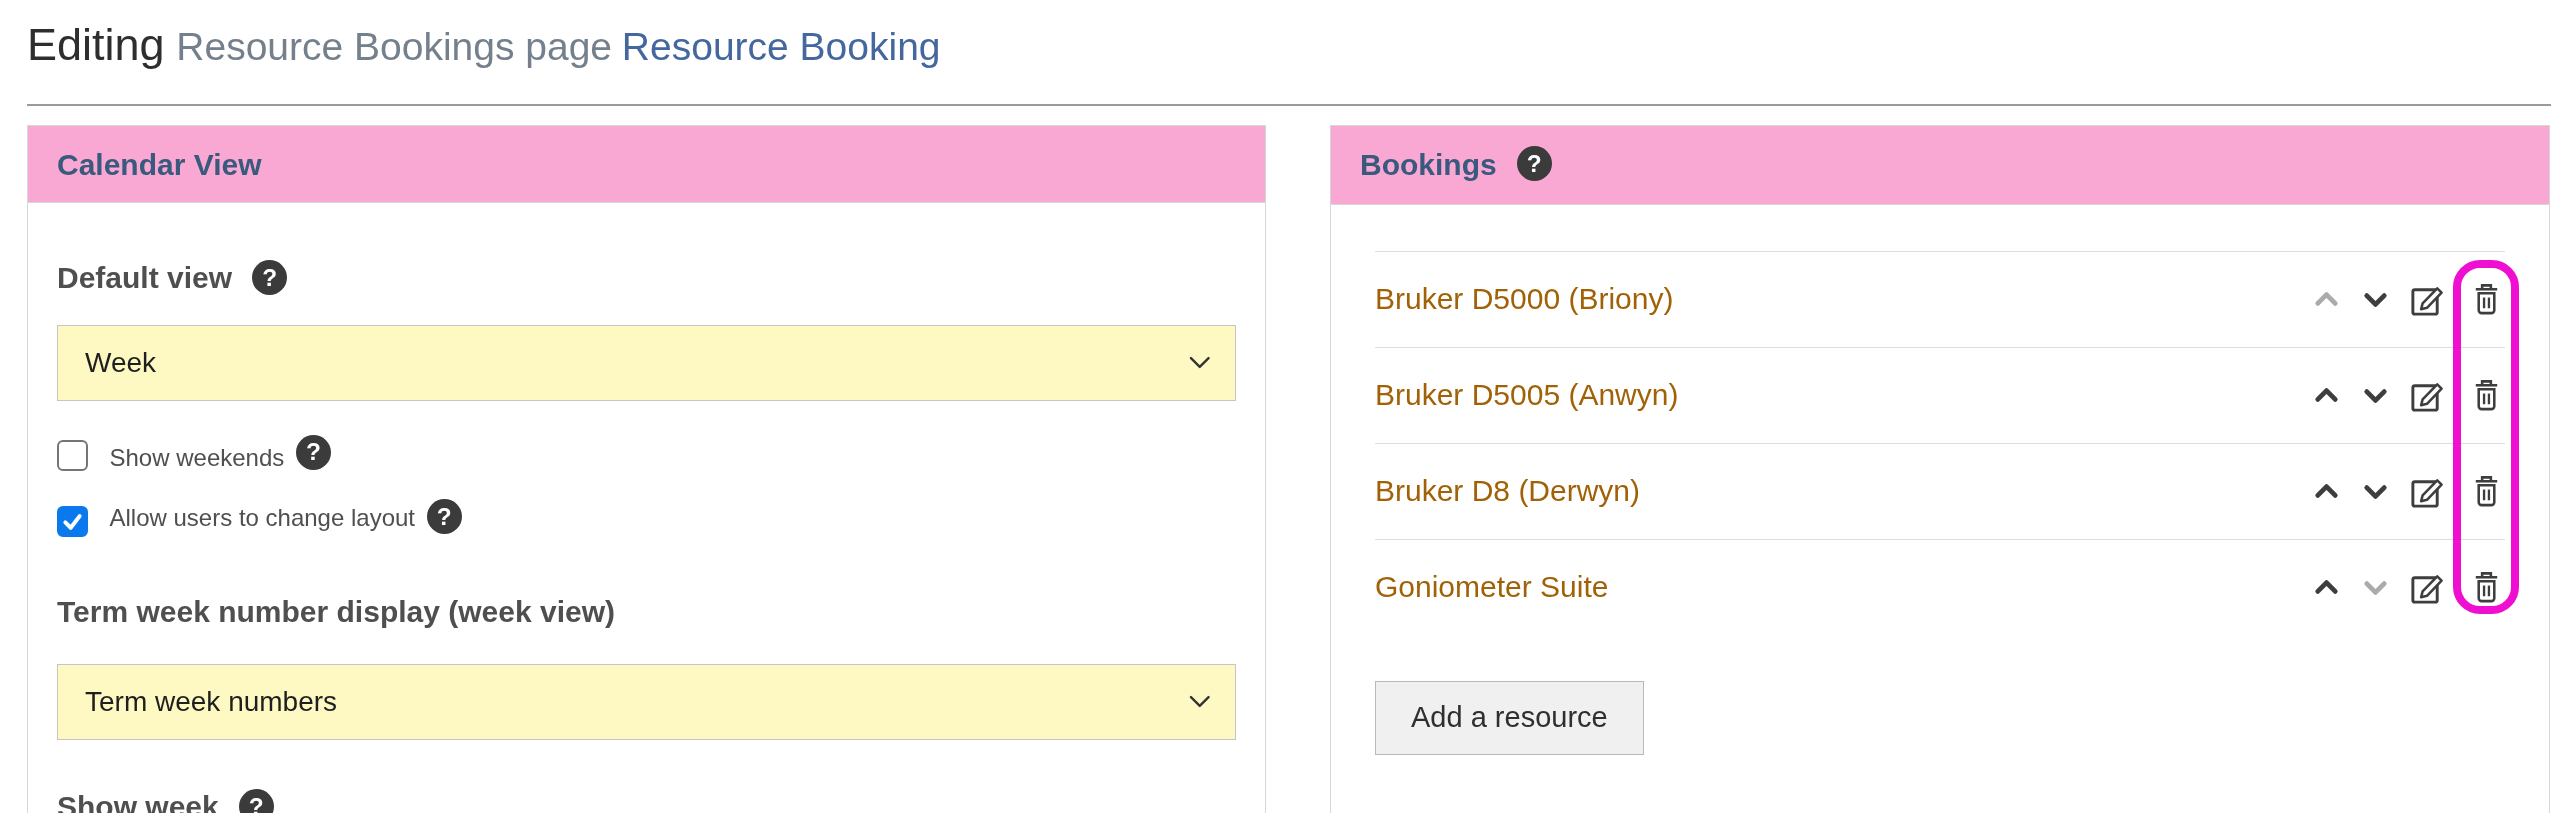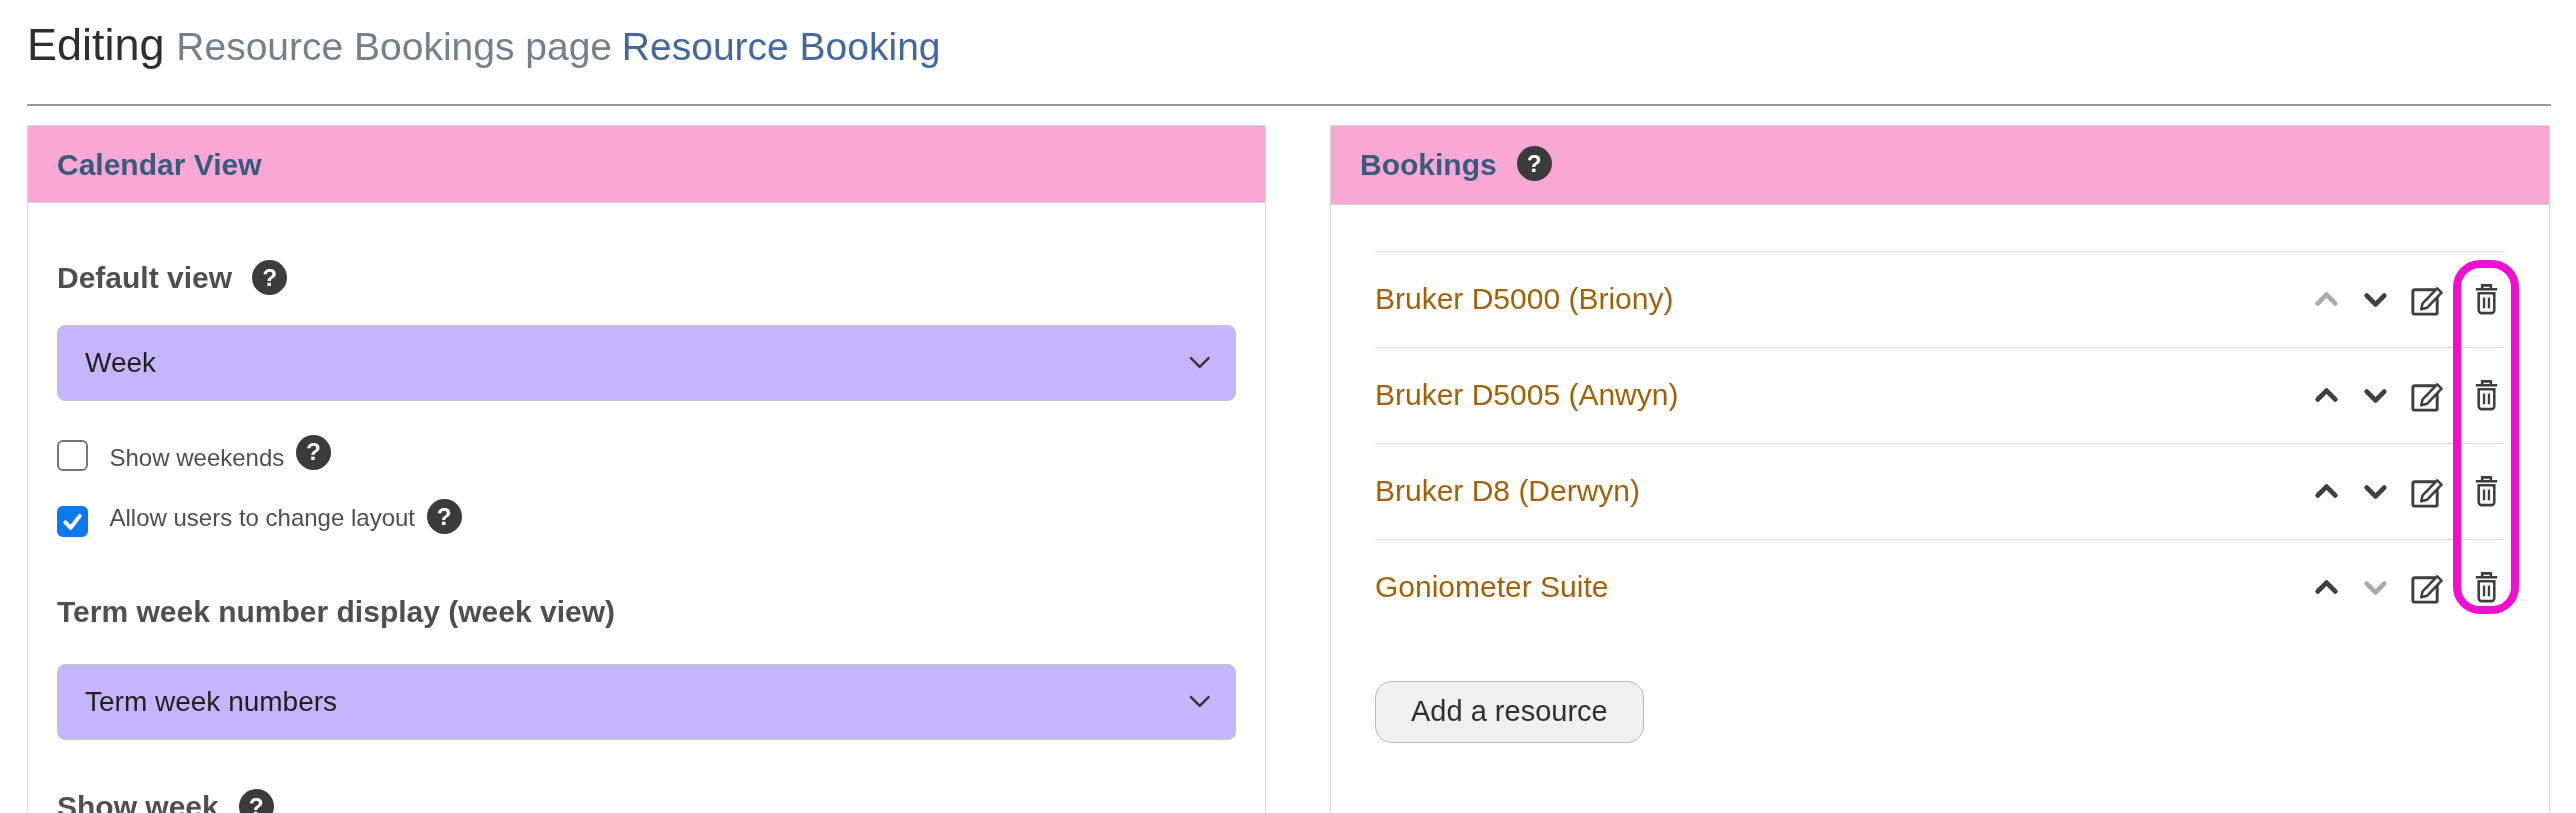--- a/index.html
+++ b/index.html
@@ -37,21 +37,21 @@
     width:35px; height:35px; border-radius:50%; background:#3b3b3b; color:#fff;
     font-size:24.4px; font-weight:bold; margin-left:11.7px; vertical-align:middle;
     position:relative; top:-2.9px; flex:none; cursor:default; user-select:none;
   }
 
   
   .field-label { font-size:30px; font-weight:bold; color:#4f4f4f; line-height:39px; }
   .lbl-1 { margin:55px 0 0; }
   .select {
     margin-top:27px; height:76px; width:100%;
-    border:1px solid #c5c5c5; border-radius:8px; background:#c4b5fd;
+    border:1px solid #c5c5c5; border-radius:0; background:#fef9c3;
     display:flex; align-items:center; padding:0 27px; position:relative; cursor:default;
   }
   .select-value { font-size:28px; color:#1f1f1f; }
   .select-caret { position:absolute; right:25px; top:50%; transform:translateY(-50%); color:#333; }
 
   .check-row { display:flex; align-items:flex-start; margin-top:37px; }
   .check-row + .check-row { margin-top:21.5px;align-items:flex-end; }
   .checkbox {
     width:31px; height:31px; border:2px solid #757575; border-radius:5.9px; background:#fff;
     flex:none; margin-top:2px; display:flex; align-items:center; justify-content:center;
@@ -72,22 +72,22 @@
     display:flex; align-items:center;
   }
   .res-name { font-size:30px; color:#a16207; flex:1 1 auto; }
   .res-actions { display:flex; align-items:center; flex:none; }
   .icon-btn { display:inline-flex; color:#3e3e3e; cursor:pointer; flex:none; }
   .icon-btn.disabled { color:#ababab; cursor:default; }
   .gap16 { margin-left:15.6px; }
   .gap24 { margin-left:23.4px; }
 
   .add-btn {
-    margin-top:46px; height:62px; padding:0 35px;
-    background:#f0f0f0; border:1px solid #b9b9b9; border-radius:17px;
+    margin-top:46px; height:74px; padding:0 35px;
+    background:#f0f0f0; border:1px solid #b9b9b9; border-radius:0;
     font-family:"Liberation Sans", sans-serif; font-size:29px; color:#2f2f2f; cursor:pointer;
   }
 
   .delete-highlight {
     position:absolute; left:1122px; top:134px; width:66px; height:354px;
     border:8.8px solid #ef0fd0; border-radius:27px; pointer-events:none;
   }
 </style>
 </head>
 <body>

